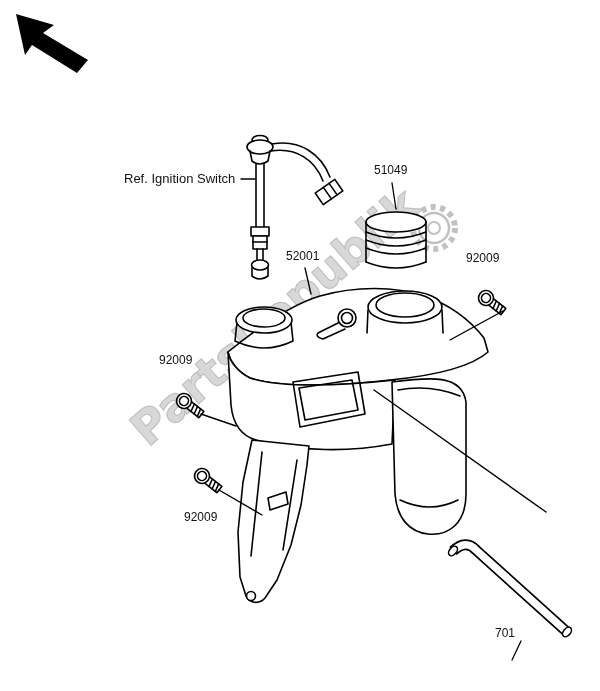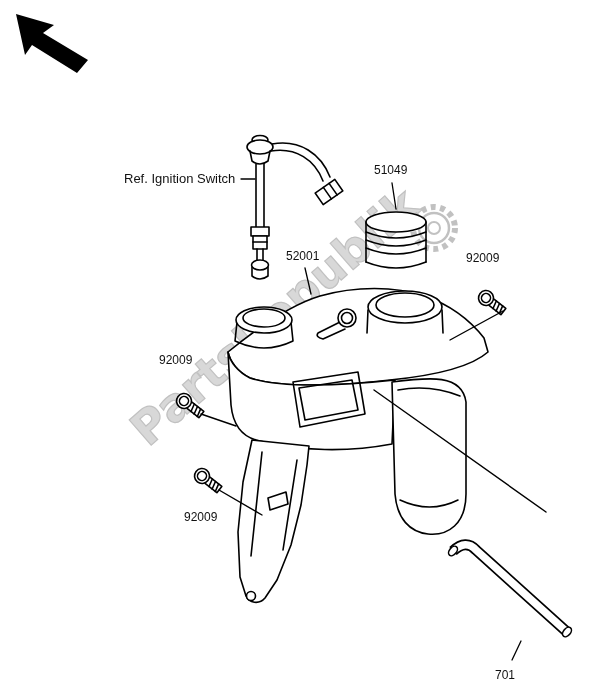--- a/index.html
+++ b/index.html
@@ -160,14 +160,14 @@
   <div class="part-label" style="left:374px;top:163px;">51049</div>
 
   <div class="part-label" style="left:286px;top:249px;">52001</div>
 
   <div class="part-label" style="left:466px;top:251px;">92009</div>
 
   <div class="part-label" style="left:159px;top:353px;">92009</div>
 
   <div class="part-label" style="left:184px;top:510px;">92009</div>
 
-  <div class="part-label" style="left:495px;top:668px;">701</div>
+  <div class="part-label" style="left:495px;top:626px;">701</div>
 </div>
 
 </body></html>

